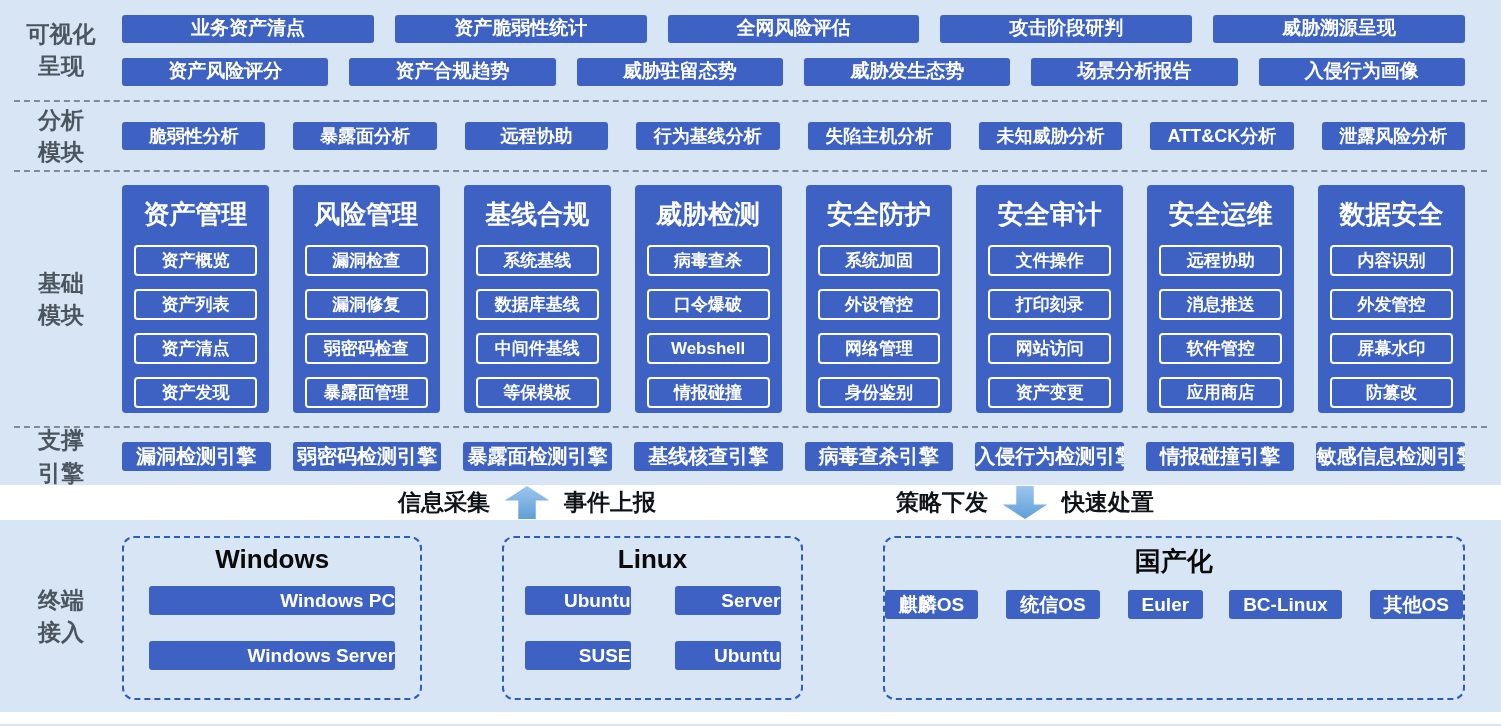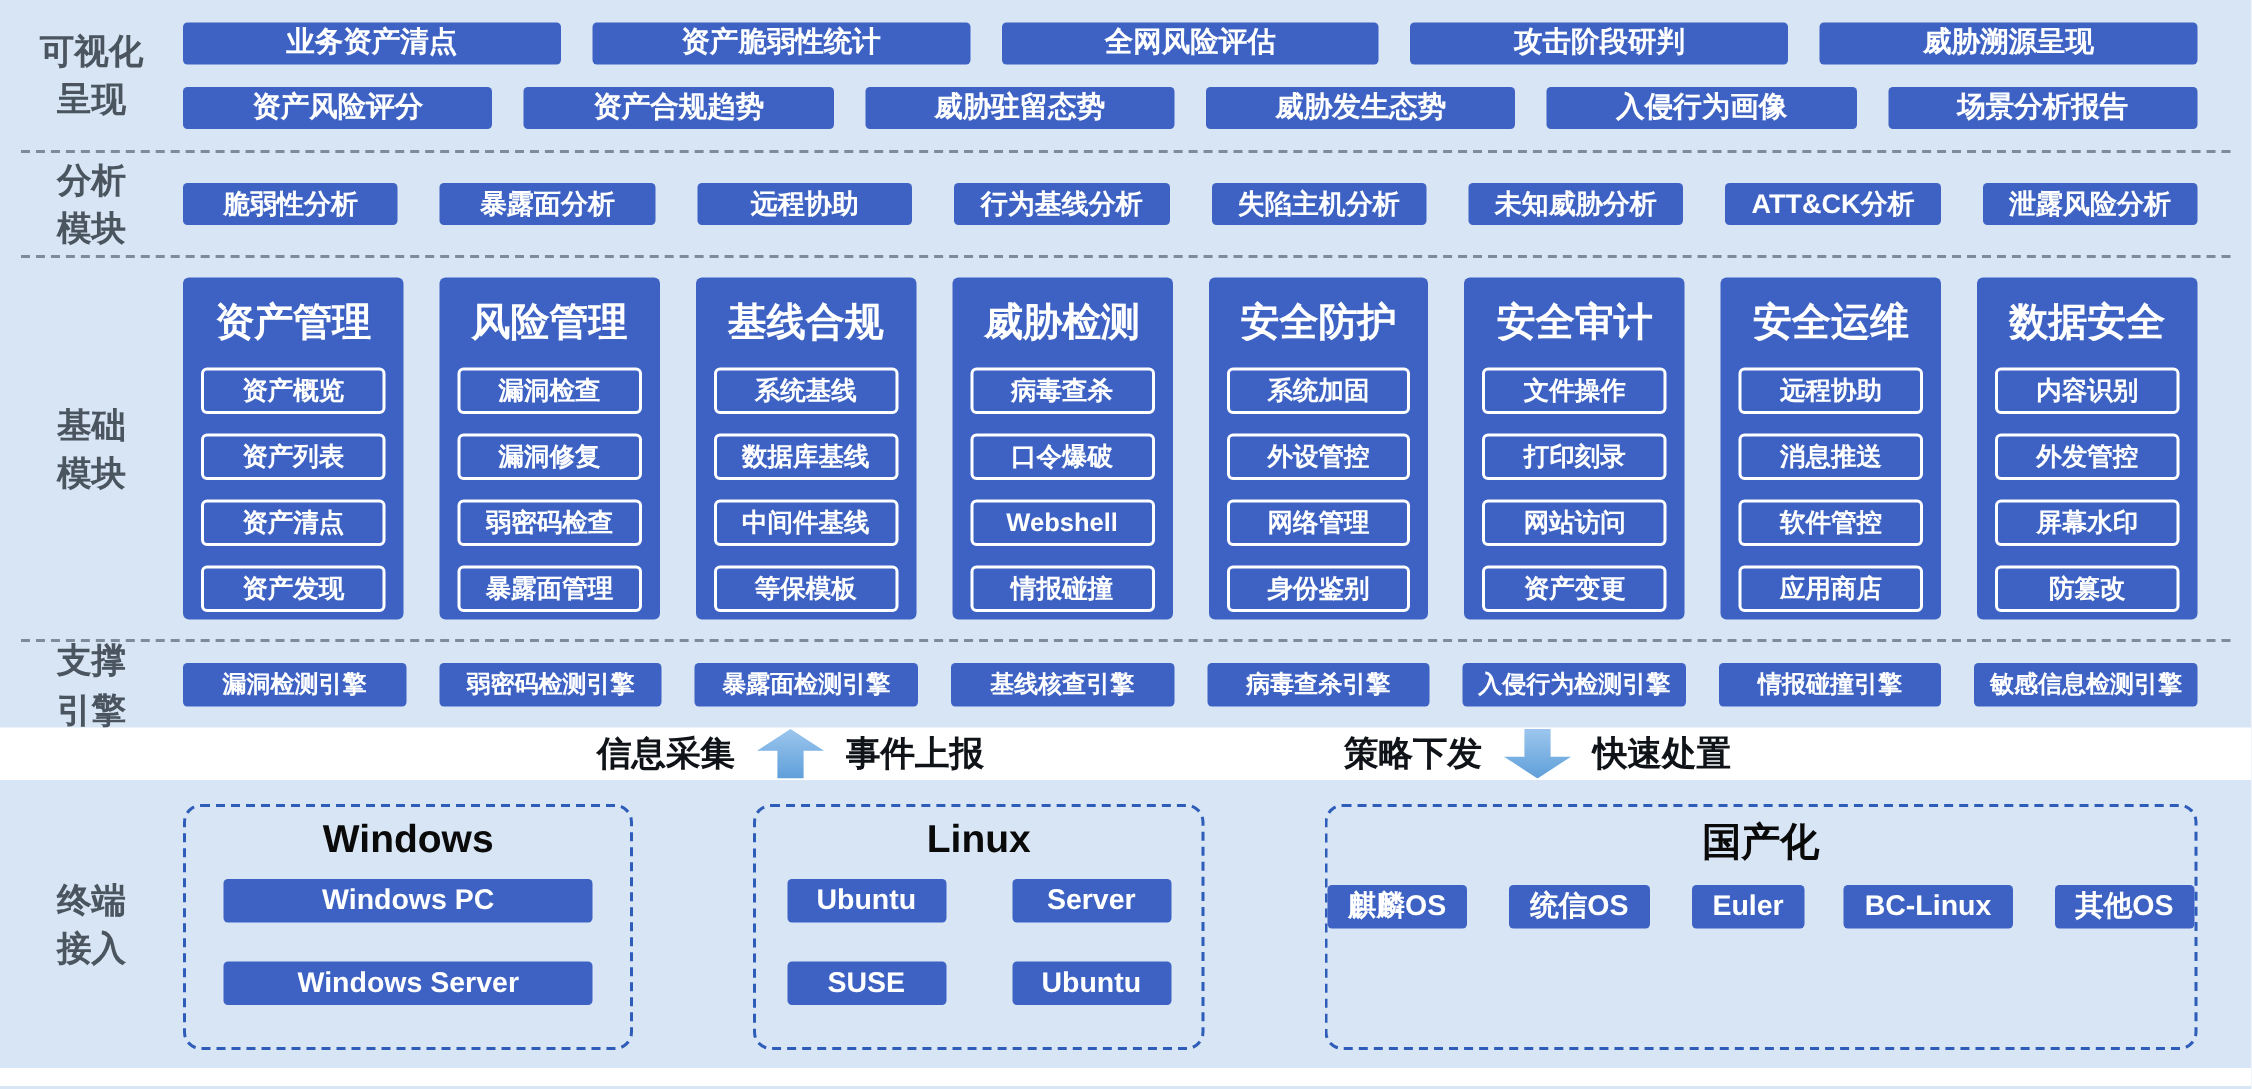--- a/index.html
+++ b/index.html
@@ -49,41 +49,41 @@
   .card-items { display:flex; flex-direction:column; gap:13px; width:100%; }
   .card-item {
     width:100%; border:2px solid #fff; border-radius:4px; height:31px; line-height:27px;
     text-align:center; font-size:17px; font-weight:bold; white-space:nowrap; overflow:hidden;
   }
 
   
   .engines { height:57px; }
   .engines-content { display:flex; align-items:center; }
   .engines-row { display:flex; gap:22px; width:100%; }
-  .engines-row .btn { font-size:16px; height:29px; line-height:29px; }
+  .engines-row .btn { font-size:20px; height:29px; line-height:29px; }
 
   
   .flow-band { height:35px; background:#ffffff; position:relative; }
   .flow-group { position:absolute; top:0; height:35px; display:flex; align-items:center; gap:14px; }
   .flow-group.left { left:398px; }
   .flow-group.right { left:896px; }
   .flow-label { font-size:23px; font-weight:bold; color:#101418; white-space:nowrap; }
   .arrow-svg { width:46px; height:33px; display:block; }
 
   
   .terminals { height:192px; }
   .terminals-content { display:flex; gap:80px; padding-top:16px; }
   .os-box {
     flex:1; height:164px; border:2px dashed #2d5cb9; border-radius:12px;
     display:flex; flex-direction:column; align-items:center; padding-top:6px;
   }
   .os-title { font-size:26px; font-weight:bold; color:#0a0a0a; margin-bottom:11px; }
   .os-btn {
     background:var(--blue); color:#fff; font-weight:bold; font-size:19px;
-    height:29px; line-height:29px; text-align:center; border-radius:3px;
+    height:29px; line-height:29px; text-align:right; border-radius:3px;
     padding:0 14px; white-space:nowrap;
   }
   .os-stack { display:flex; flex-direction:column; gap:26px; align-items:center; }
   .os-stack .os-btn { width:246px; padding:0; }
   .linux-grid { display:grid; grid-template-columns:repeat(2,106px); gap:26px 44px; }
   .linux-grid .os-btn { padding:0; }
   .cn-rows { display:flex; flex-direction:row; gap:26px; align-items:center; }
   .cn-row { display:flex; gap:28px; justify-content:center; }
 
   .bottom-strip { height:12px; background:#ffffff; }
@@ -102,22 +102,22 @@
         <div class="btn">资产脆弱性统计</div>
         <div class="btn">全网风险评估</div>
         <div class="btn">攻击阶段研判</div>
         <div class="btn">威胁溯源呈现</div>
       </div>
       <div class="btn-row">
         <div class="btn">资产风险评分</div>
         <div class="btn">资产合规趋势</div>
         <div class="btn">威胁驻留态势</div>
         <div class="btn">威胁发生态势</div>
+        <div class="btn">场景分析报告</div>
         <div class="btn">入侵行为画像</div>
-        <div class="btn">场景分析报告</div>
       </div>
     </div>
   </section>
 
   <div class="sep"></div>
 
   <section class="band analysis">
     <div class="side-label">分析
 模块</div>
     <div class="band-content analysis-content">

